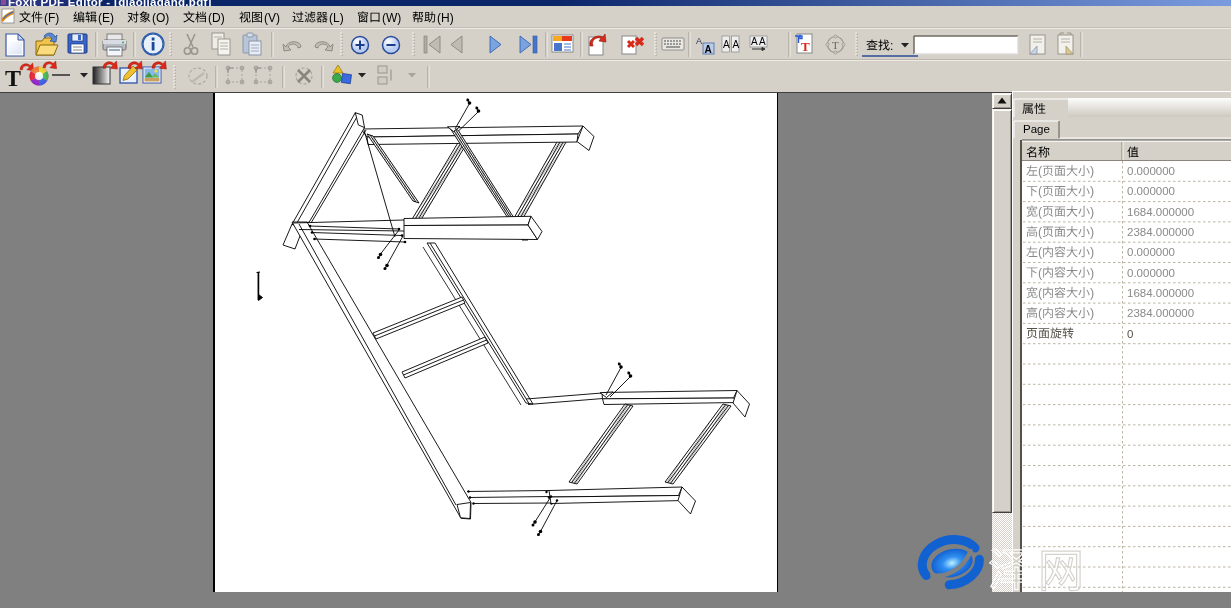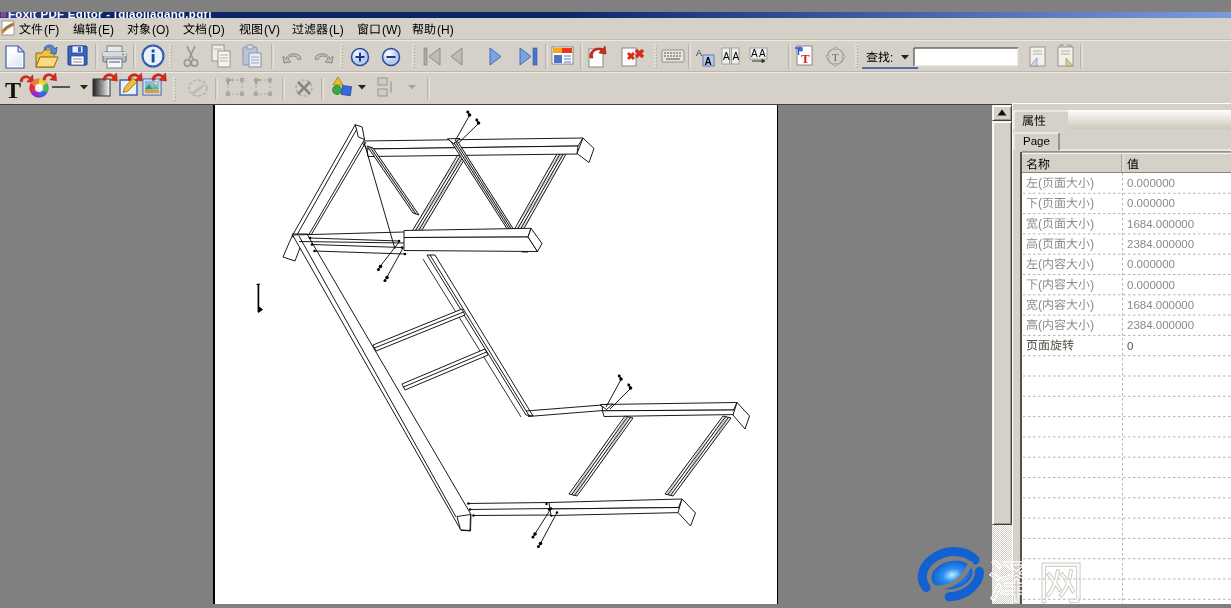--- a/index.html
+++ b/index.html
@@ -1,15 +1,15 @@
 <!DOCTYPE html>
 <html><head><meta charset="utf-8"><style>
 *{margin:0;padding:0;box-sizing:border-box}
 html,body{width:1231px;height:608px;overflow:hidden;background:#808080;font-family:"Liberation Sans",sans-serif}
-#root{position:absolute;left:0;top:12px;width:1231px;height:592px;overflow:hidden}
+#root{position:absolute;left:0;top:0;width:1231px;height:592px;overflow:hidden}
 #root>div{position:absolute}
 .titlebar{left:0;top:0;width:1231px;height:6px;background:linear-gradient(90deg,#3a3f8c 0%,#0b2569 8%,#0b2569 45%,#7b9be0 100%)}
 .menubar{left:0;top:6px;width:1231px;height:22px;background:#d5d1c8;border-bottom:1px solid #c2beb5}
 .tb1{left:0;top:28px;width:1231px;height:32px;background:#d5d1c8;border-top:1px solid #eeebe4;border-bottom:1px solid #bbb7ae}
 .tb2{left:0;top:60px;width:1231px;height:33px;background:#d5d1c8;border-top:1px solid #eeebe4;border-bottom:1px solid #404040}
 .mainarea{left:0;top:93px;width:992px;height:515px;background:#808080}
 .page{left:213px;top:93px;width:565px;height:515px;background:#fff;border-left:2px solid #000;border-right:1px solid #000}
 .vsb{left:992px;top:93px;width:20px;height:515px;background:#eceae3;background-image:conic-gradient(#fff 90deg,#d5d1c8 90deg 180deg,#fff 180deg 270deg,#d5d1c8 270deg);background-size:2px 2px}
 .vsb-btn{left:992px;top:93px;width:20px;height:16px;background:#d5d1c8;border:1px solid;border-color:#f4f2ec #404040 #404040 #f4f2ec;box-shadow:inset 1px 1px 0 #fff,inset -1px -1px 0 #9a968d}
 .vsb-thumb{left:992px;top:109px;width:20px;height:404px;background:#d5d1c8;border:1px solid;border-color:#f4f2ec #404040 #404040 #f4f2ec;box-shadow:inset 1px 1px 0 #fff,inset -1px -1px 0 #9a968d}

